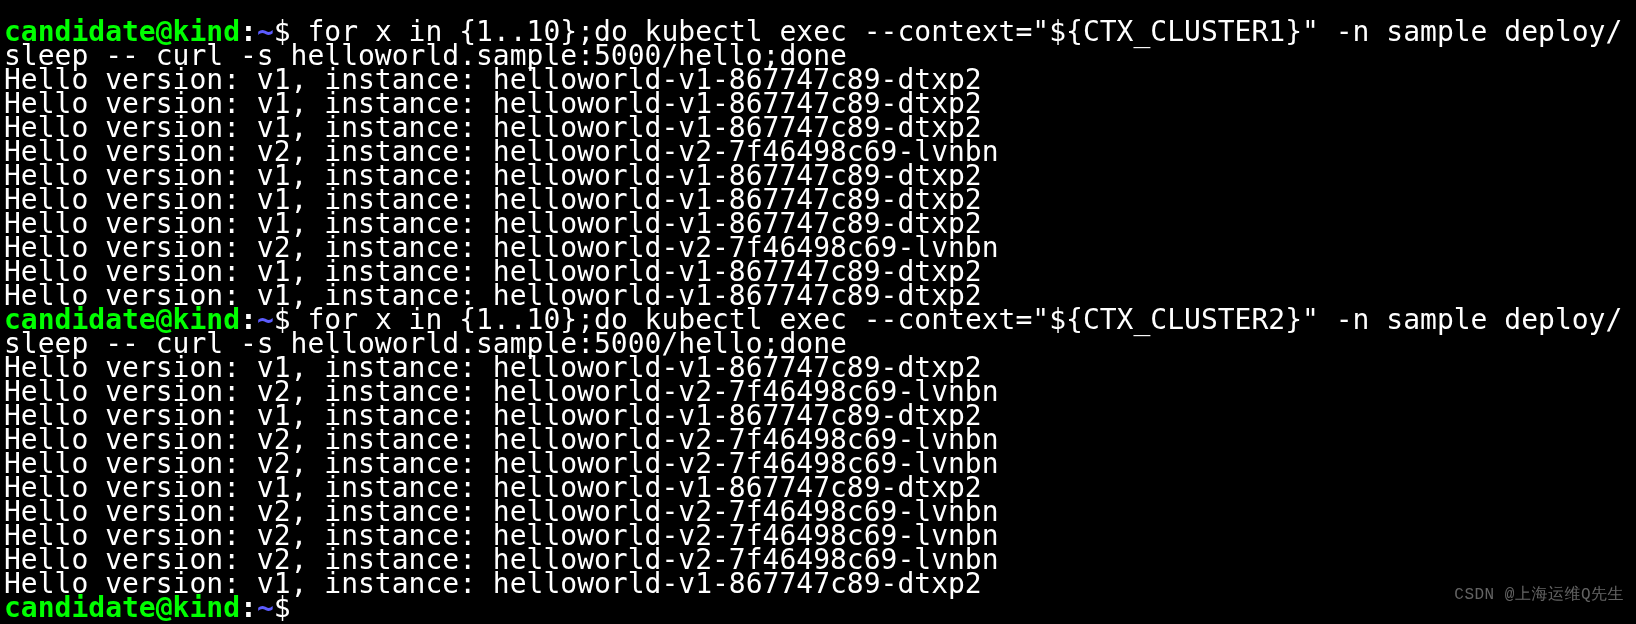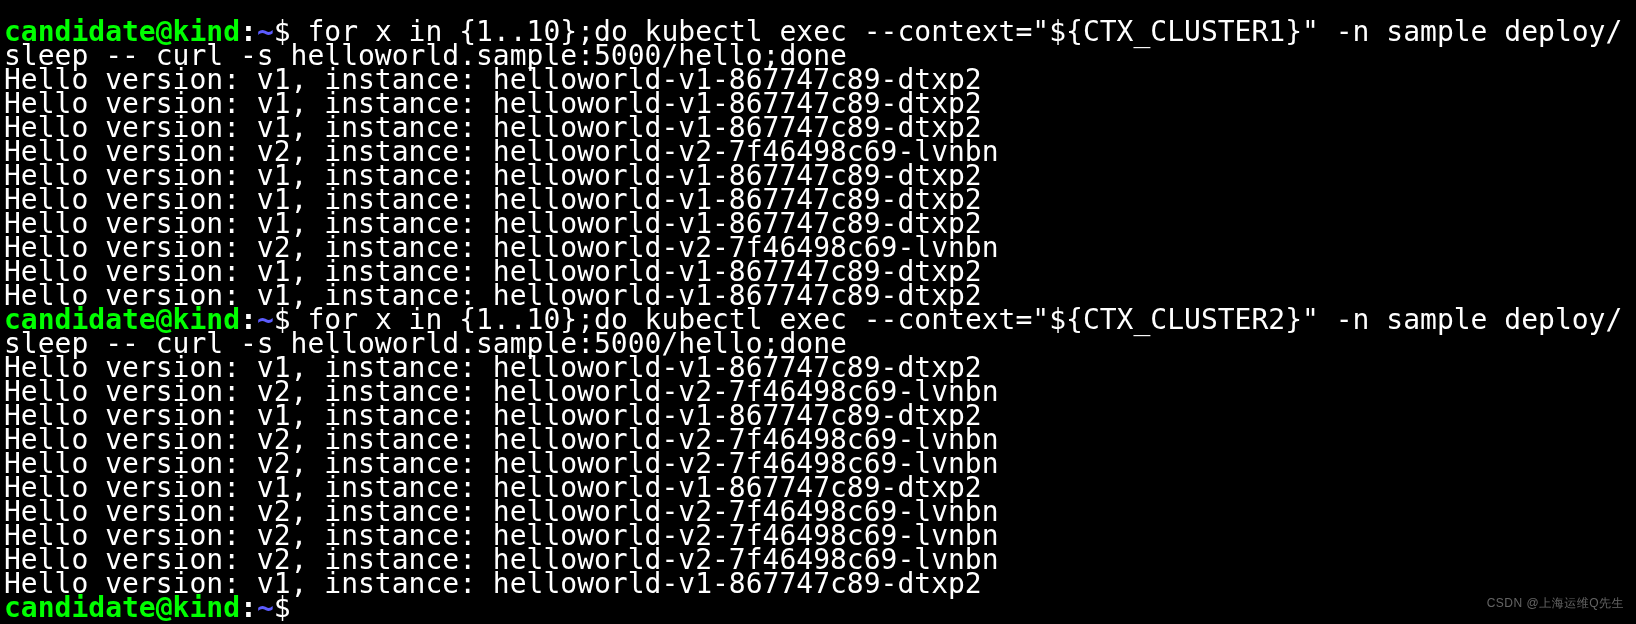--- a/index.html
+++ b/index.html
@@ -25,24 +25,24 @@
   }
   .user { color: #00ff00; font-weight: bold; }
   .colon { color: #fff; font-weight: bold; }
   .path { color: #5c5cff; font-weight: bold; }
   .dollar { color: #fff; }
   .cmd { color: #fff; }
   .out { color: #fff; }
   .watermark {
     position: absolute;
     right: 12px;
-    bottom: 12px;
+    bottom: 19px;
     color: rgba(220,220,220,0.45);
-    font-family: Liberation Sans, sans-serif;
-    font-size: 12px;
+    font-family: Liberation Mono, monospace;
+    font-size: 16px;
     letter-spacing: 0.5px;
   }
   .cursor {
     display: inline-block;
     width: 0;
   }
 </style>
 </head>
 <body>
 

